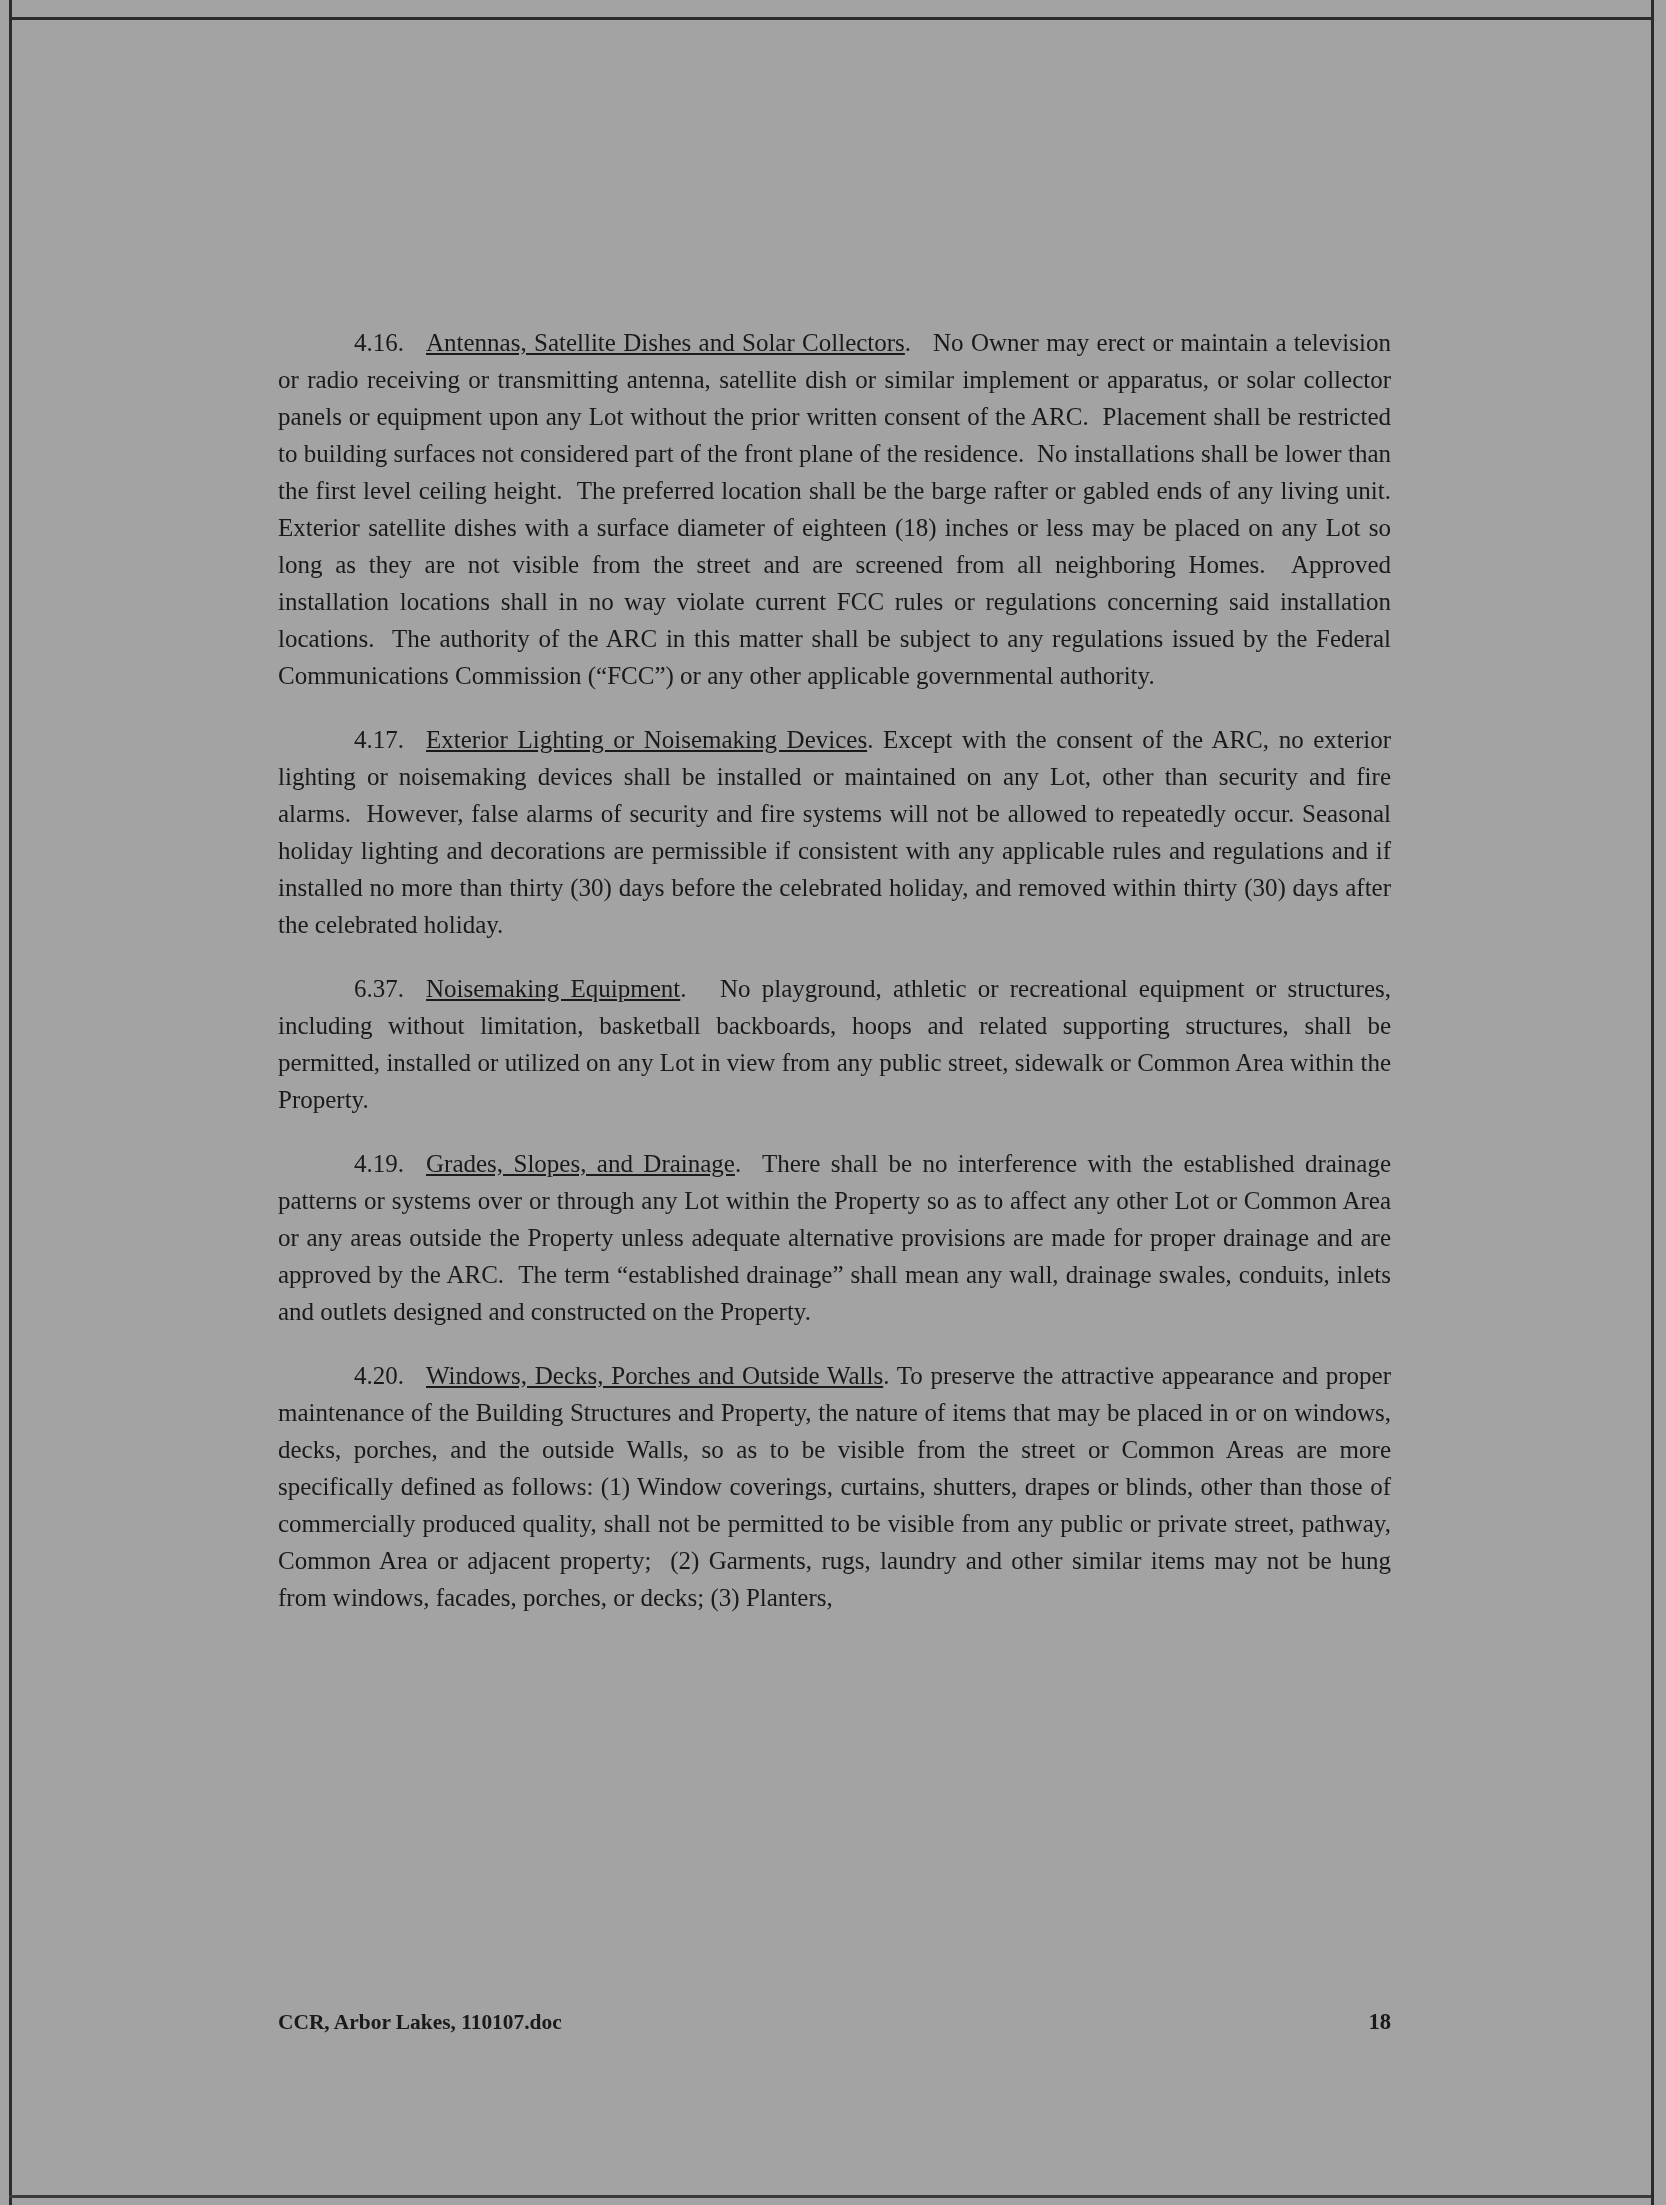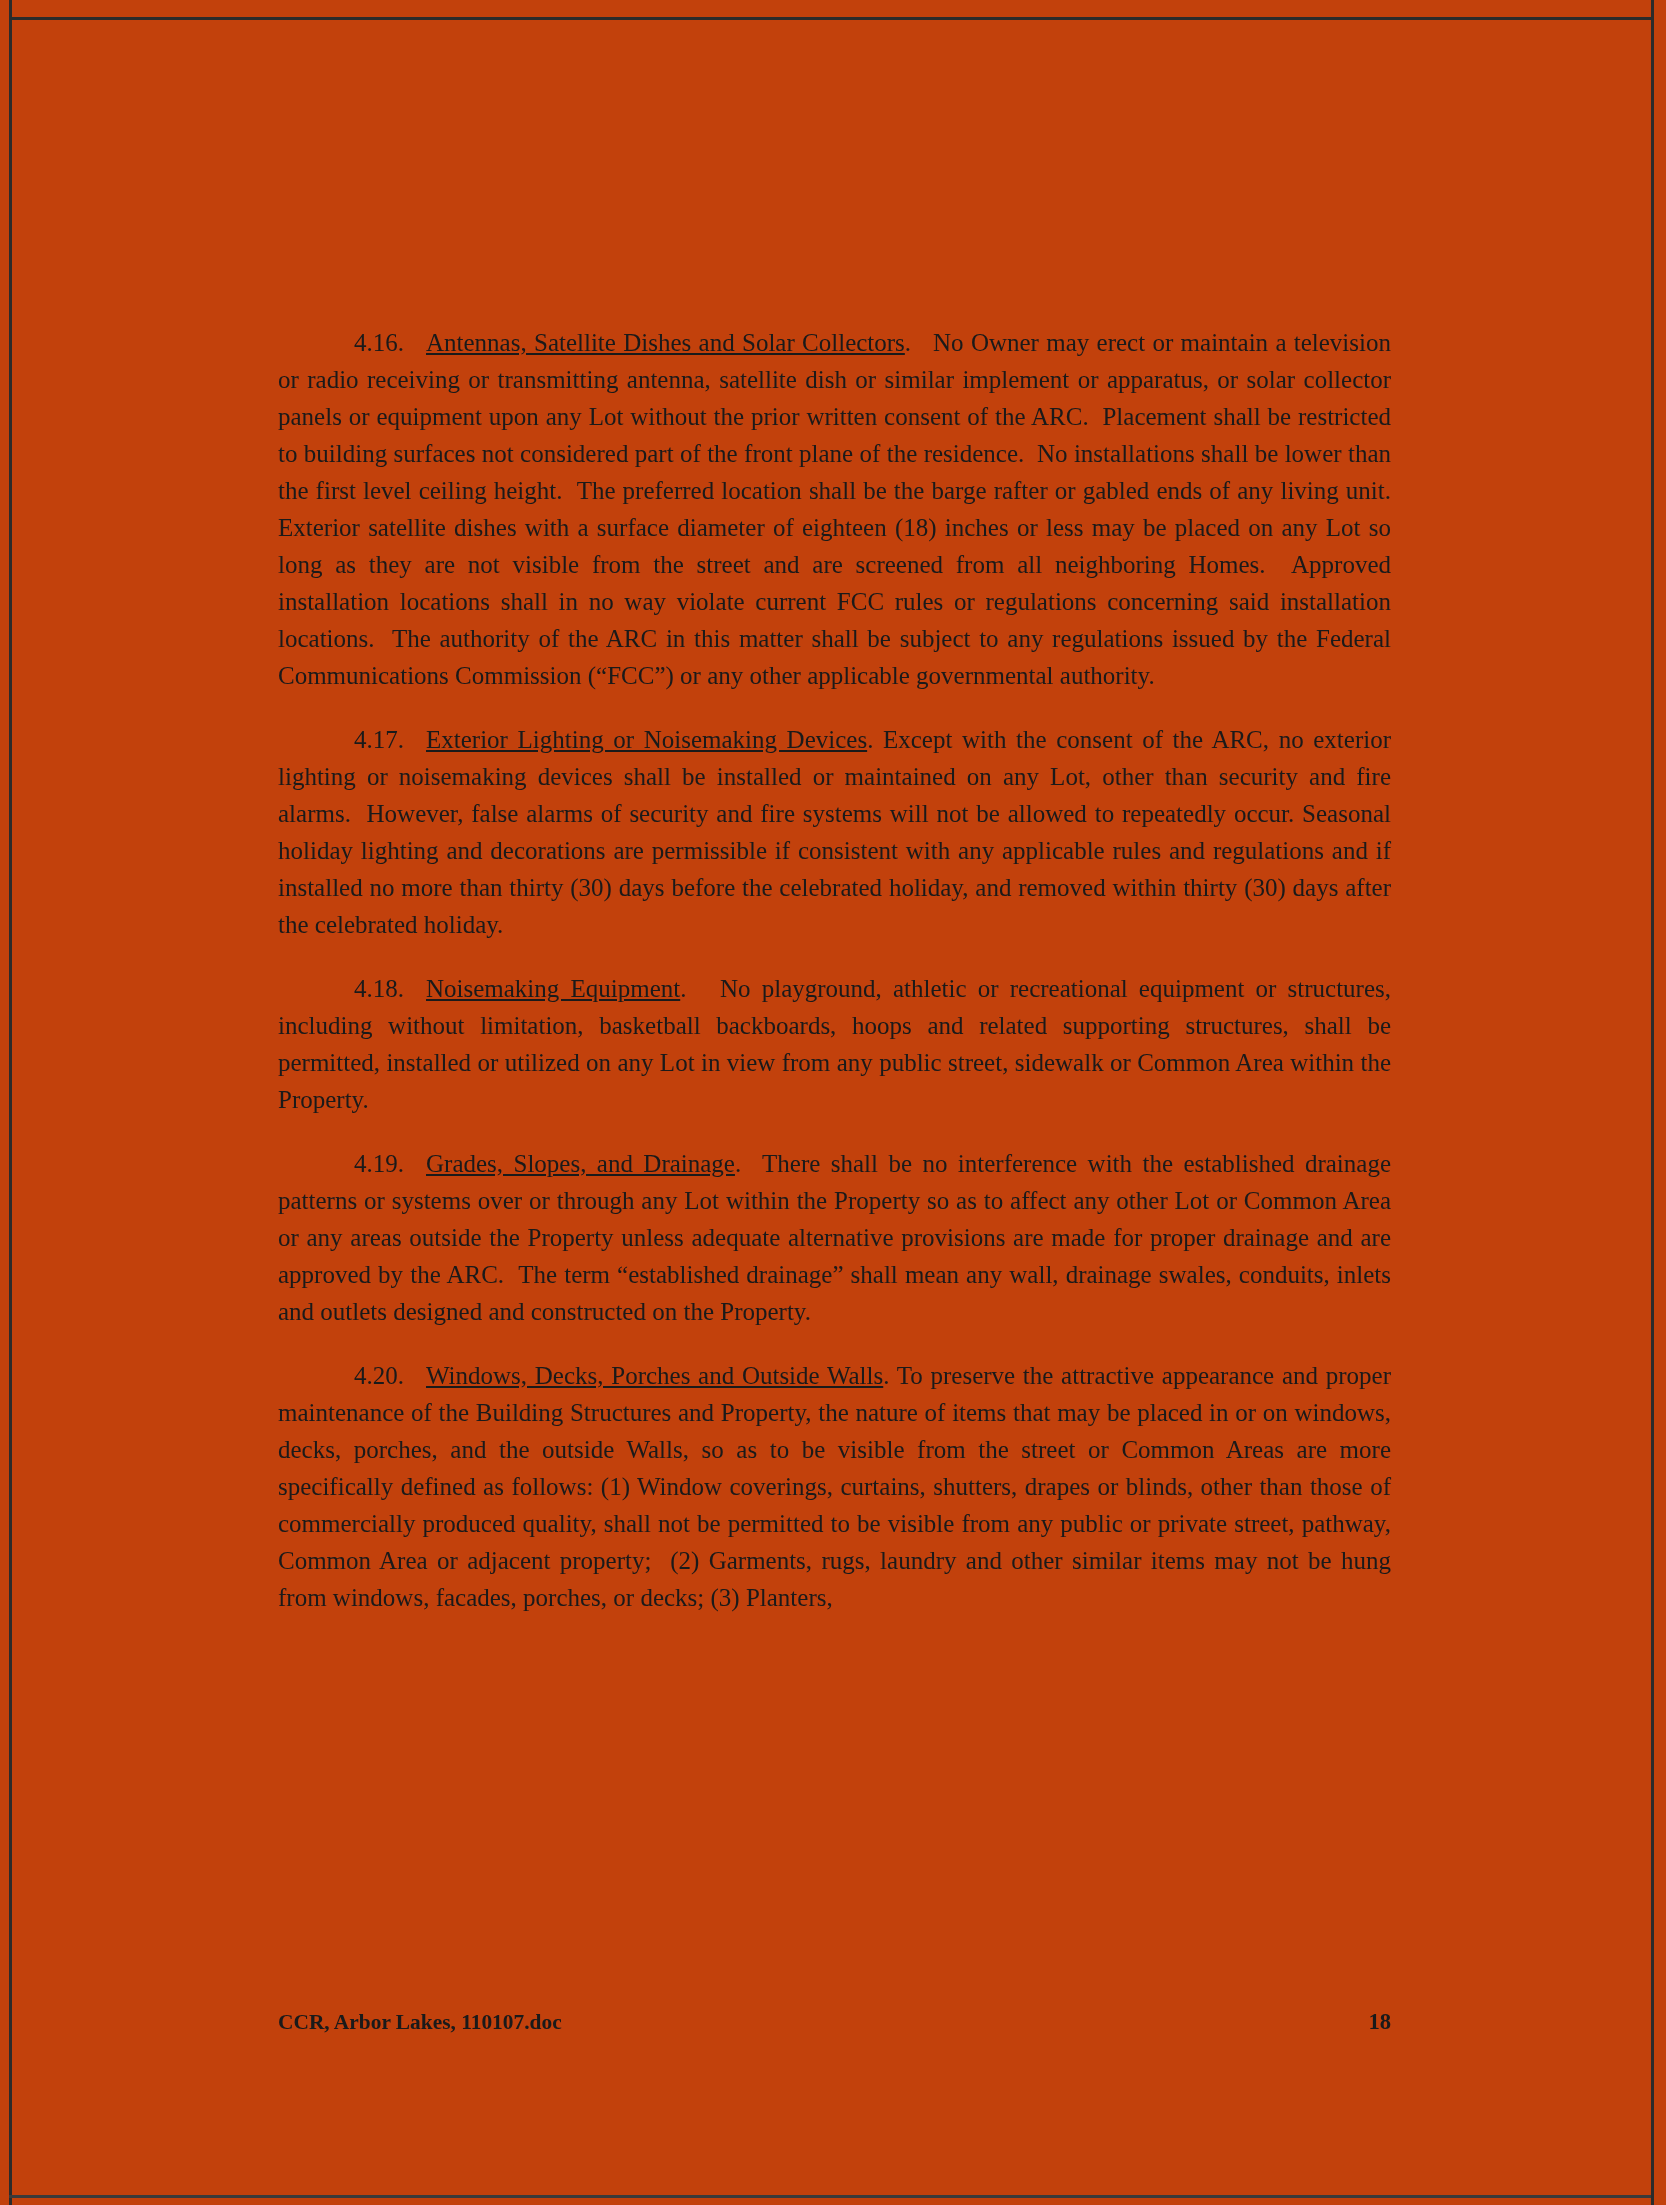--- a/index.html
+++ b/index.html
@@ -4,21 +4,21 @@
 <style>
   html, body {
     margin: 0;
     padding: 0;
     background: #ffffff;
   }
   .page {
     position: relative;
     width: 1667px;
     height: 2205px;
-    background: #c2410c;
+    background: #a3a3a3;
     box-sizing: border-box;
     overflow: hidden;
   }
   
   .scan-edge-left {
     position: absolute;
     left: 9px;
     top: 0;
     width: 2.6px;
     height: 2205px;
@@ -106,21 +106,21 @@
 
     <p class="para">
       <span class="num">4.16.</span><span class="heading">Antennas, Satellite Dishes and Solar Collectors</span><span>. &nbsp; No Owner may erect or maintain a television or radio receiving or transmitting antenna, satellite dish or similar implement or apparatus, or solar collector panels or equipment upon any Lot without the prior written consent of the ARC. &nbsp;Placement shall be restricted to building surfaces not considered part of the front plane of the residence. &nbsp;No installations shall be lower than the first level ceiling height. &nbsp;The preferred location shall be the barge rafter or gabled ends of any living unit. Exterior satellite dishes with a surface diameter of eighteen (18) inches or less may be placed on any Lot so long as they are not visible from the street and are screened from all neighboring Homes. &nbsp;Approved installation locations shall in no way violate current FCC rules or regulations concerning said installation locations. &nbsp;The authority of the ARC in this matter shall be subject to any regulations issued by the Federal Communications Commission (“FCC”) or any other applicable governmental authority.</span>
     </p>
 
     <p class="para">
       <span class="num">4.17.</span><span class="heading">Exterior Lighting or Noisemaking Devices</span><span>. Except with the consent of the ARC, no exterior lighting or noisemaking devices shall be installed or maintained on any Lot, other than security and fire alarms. &nbsp;However, false alarms of security and fire systems will not be allowed to repeatedly occur. Seasonal holiday lighting and decorations are permissible if consistent with any applicable rules and regulations and if installed no more than thirty (30) days before the celebrated holiday, and removed within thirty (30) days after the celebrated holiday.</span>
     </p>
 
     <p class="para">
-      <span class="num">4.18.</span><span class="heading">Noisemaking Equipment</span><span>. &nbsp; No playground, athletic or recreational equipment or structures, including without limitation, basketball backboards, hoops and related supporting structures, shall be permitted, installed or utilized on any Lot in view from any public street, sidewalk or Common Area within the Property.</span>
+      <span class="num">6.37.</span><span class="heading">Noisemaking Equipment</span><span>. &nbsp; No playground, athletic or recreational equipment or structures, including without limitation, basketball backboards, hoops and related supporting structures, shall be permitted, installed or utilized on any Lot in view from any public street, sidewalk or Common Area within the Property.</span>
     </p>
 
     <p class="para">
       <span class="num">4.19.</span><span class="heading">Grades, Slopes, and Drainage</span><span>. &nbsp;There shall be no interference with the established drainage patterns or systems over or through any Lot within the Property so as to affect any other Lot or Common Area or any areas outside the Property unless adequate alternative provisions are made for proper drainage and are approved by the ARC. &nbsp;The term “established drainage” shall mean any wall, drainage swales, conduits, inlets and outlets designed and constructed on the Property.</span>
     </p>
 
     <p class="para">
       <span class="num">4.20.</span><span class="heading">Windows, Decks, Porches and Outside Walls</span><span>. To preserve the attractive appearance and proper maintenance of the Building Structures and Property, the nature of items that may be placed in or on windows, decks, porches, and the outside Walls, so as to be visible from the street or Common Areas are more specifically defined as follows: (1) Window coverings, curtains, shutters, drapes or blinds, other than those of commercially produced quality, shall not be permitted to be visible from any public or private street, pathway, Common Area or adjacent property; &nbsp;(2) Garments, rugs, laundry and other similar items may not be hung from windows, facades, porches, or decks; (3) Planters,</span>
     </p>
 

